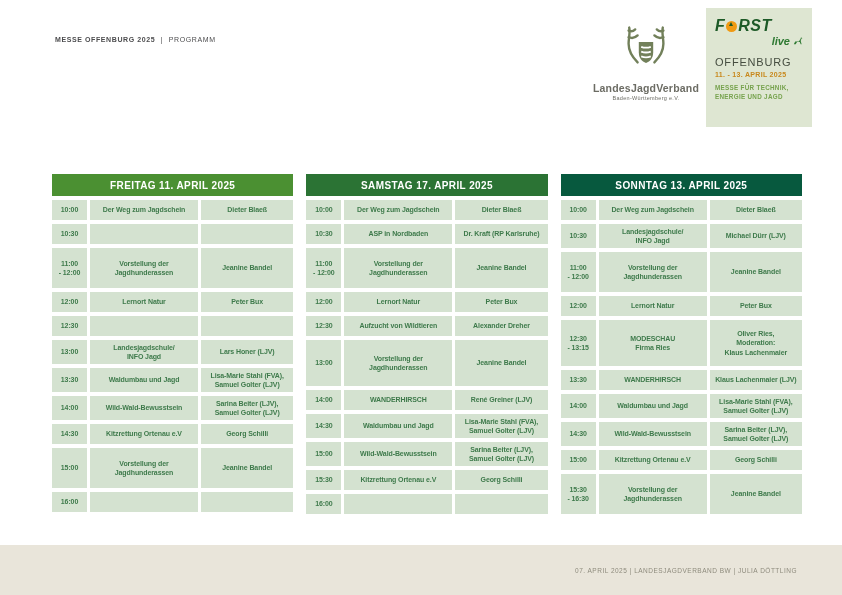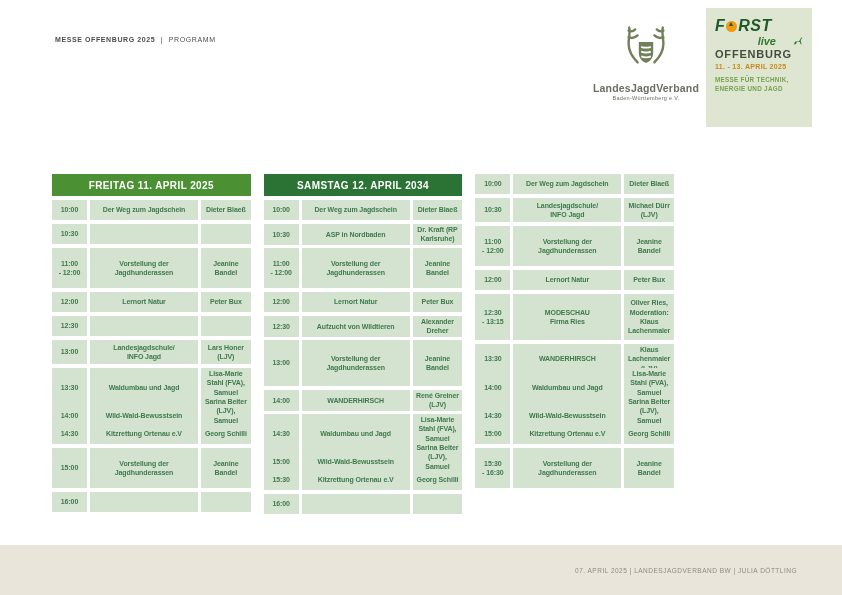--- a/index.html
+++ b/index.html
@@ -24,29 +24,29 @@
 
   
   .forst{position:absolute;left:706px;top:8px;width:106px;height:119px;background:#dee6d2;
          box-sizing:border-box;padding:10px 9px 8px 9px;}
   .forst-logo{display:flex;align-items:center;font-style:italic;font-weight:700;
               color:#1d5a27;font-size:16px;letter-spacing:.5px;line-height:1;}
   .sun{width:11px;height:11px;border-radius:50%;background:#f09a12;display:inline-block;
        margin:0 1px;position:relative;}
   .sun::after{content:'';position:absolute;top:1px;left:3px;border-left:2.5px solid transparent;
        border-right:2.5px solid transparent;border-bottom:4px solid #1d5a27;}
-  .forst-live{display:flex;align-items:center;justify-content:flex-end;gap:16px;
+  .forst-live{display:flex;align-items:center;justify-content:flex-end;gap:2px;
               font-style:italic;font-weight:700;color:#2f7a33;font-size:11px;line-height:1;margin-top:1px;}
-  .forst-city{margin-top:0;font-size:11px;font-weight:700;color:#454d40;letter-spacing:.8px;}
+  .forst-city{margin-top:8px;font-size:11px;font-weight:400;color:#454d40;letter-spacing:.8px;}
   .forst-dates{font-size:7px;font-weight:700;color:#c8881c;margin-top:3px;letter-spacing:.3px;}
   .forst-tagline{font-size:6.3px;font-weight:700;color:#76a24d;margin-top:5px;line-height:1.5;
                  letter-spacing:.3px;white-space:pre-line;}
 
   
-  .schedule{position:absolute;left:52px;top:174px;width:622px;display:grid;
+  .schedule{position:absolute;left:52px;top:174px;width:750px;display:grid;
             grid-template-columns:repeat(3,1fr);column-gap:13px;}
   .day-header{height:22px;display:flex;align-items:center;justify-content:center;color:#fff;
               font-weight:700;font-size:10px;letter-spacing:.4px;margin-bottom:4px;}
   .day-rows{display:flex;flex-direction:column;gap:4px;}
   .row{display:grid;grid-template-columns:35px 108px 1fr;gap:3px;}
   .row-s{height:20px;} .row-m{height:24px;} .row-l{height:40px;} .row-xl{height:46px;}
   .cell{background:#d4e2d0;display:flex;align-items:center;justify-content:center;
         text-align:center;color:#3e7a4b;font-weight:700;font-size:7px;line-height:1.35;
         white-space:pre-line;padding:1px 2px;box-sizing:border-box;letter-spacing:-.1px;}
 
@@ -173,21 +173,21 @@
             <div class="cell">Jeanine Bandel</div>
           </div>
           <div class="row row-s">
             <div class="cell">16:00</div>
             <div class="cell"></div>
             <div class="cell"></div>
           </div>
         </div>
     </div>
     <div class="day-col">
-      <div class="day-header" style="background: rgb(43, 115, 52);">SAMSTAG 12. APRIL 2034</div>
+      <div class="day-header" style="background: rgb(43, 115, 52);">SAMSTAG 17. APRIL 2025</div>
       <div class="day-rows">
           <div class="row row-s">
             <div class="cell">10:00</div>
             <div class="cell">Der Weg zum Jagdschein</div>
             <div class="cell">Dieter Blaeß</div>
           </div>
           <div class="row row-s">
             <div class="cell">10:30</div>
             <div class="cell">ASP in Nordbaden</div>
             <div class="cell">Dr. Kraft (RP Karlsruhe)</div>
@@ -238,20 +238,21 @@
             <div class="cell">Georg Schilli</div>
           </div>
           <div class="row row-s">
             <div class="cell">16:00</div>
             <div class="cell"></div>
             <div class="cell"></div>
           </div>
         </div>
     </div>
     <div class="day-col">
+      <div class="day-header" style="background: rgb(7, 89, 62);">SONNTAG 13. APRIL 2025</div>
       <div class="day-rows">
           <div class="row row-s">
             <div class="cell">10:00</div>
             <div class="cell">Der Weg zum Jagdschein</div>
             <div class="cell">Dieter Blaeß</div>
           </div>
           <div class="row row-m">
             <div class="cell">10:30</div>
             <div class="cell">Landesjagdschule/
 INFO Jagd</div>

